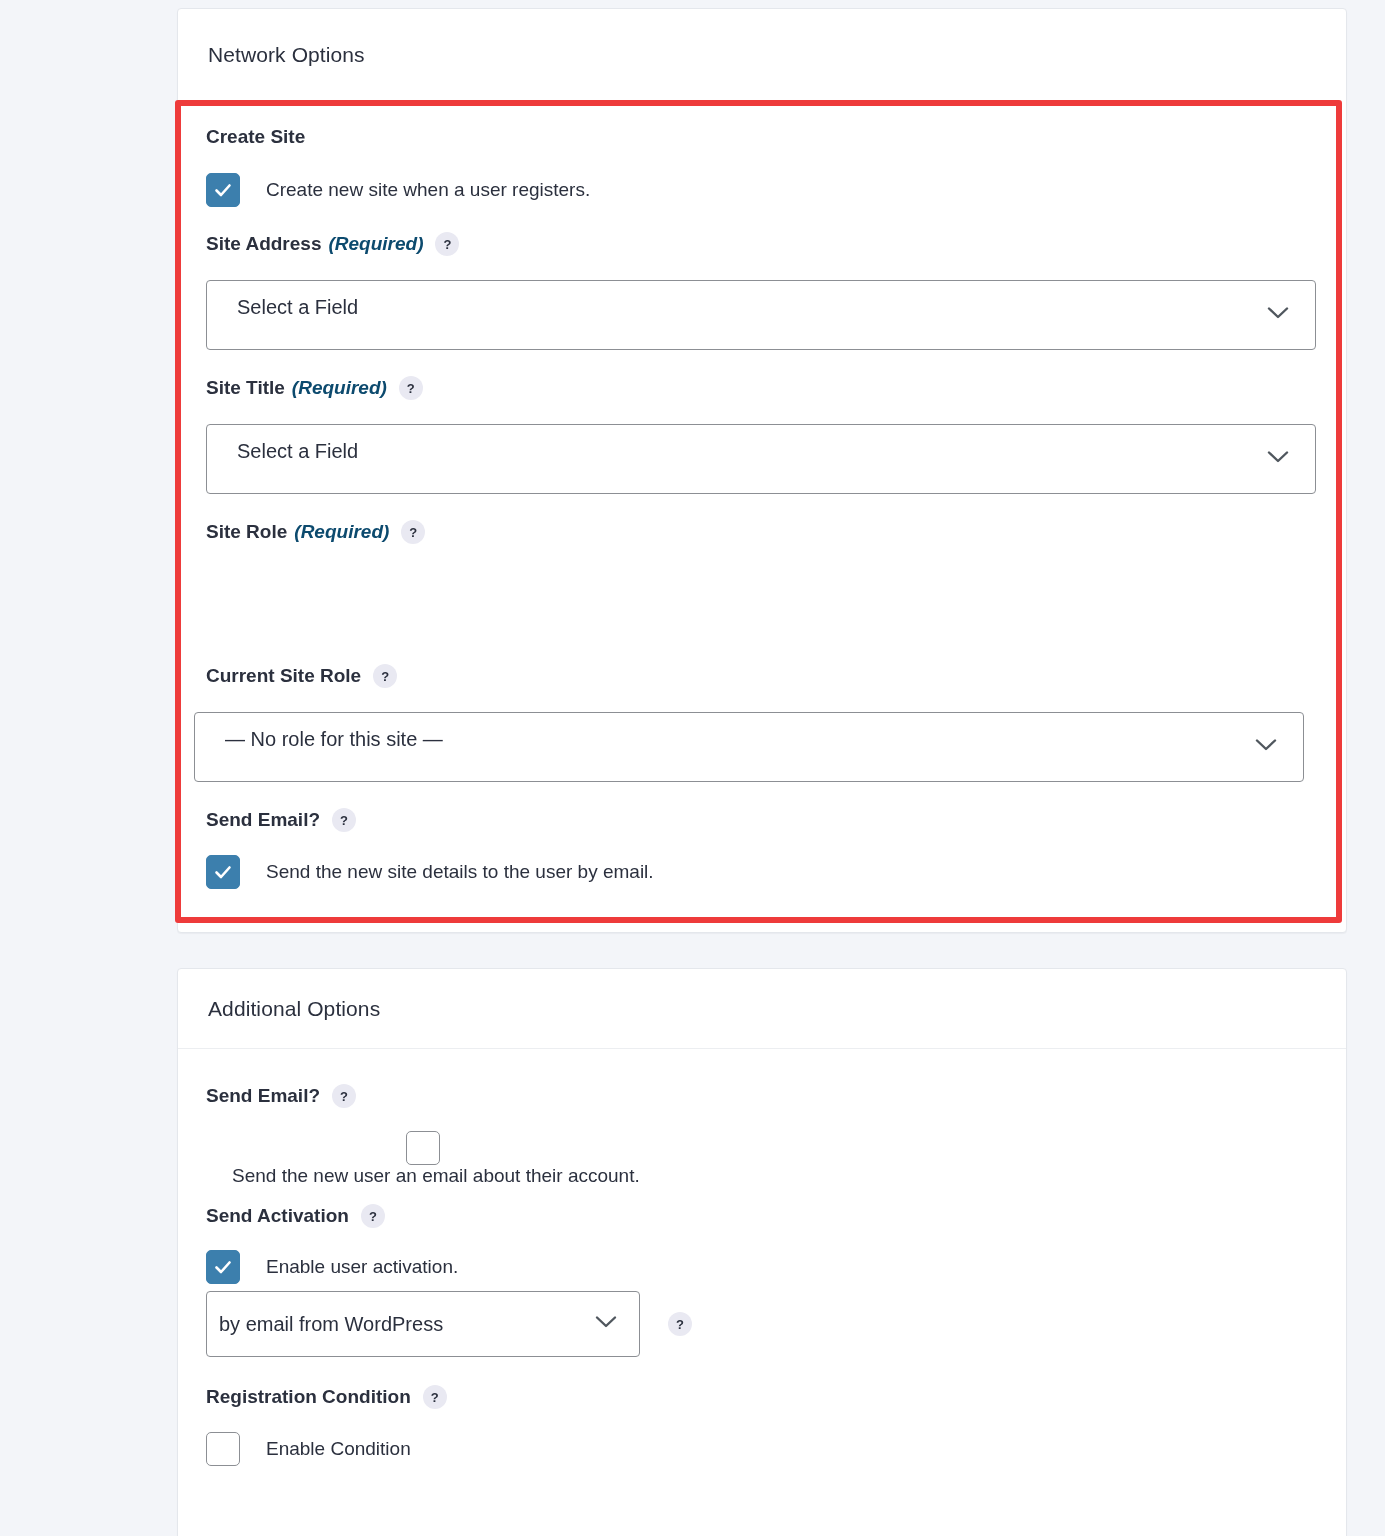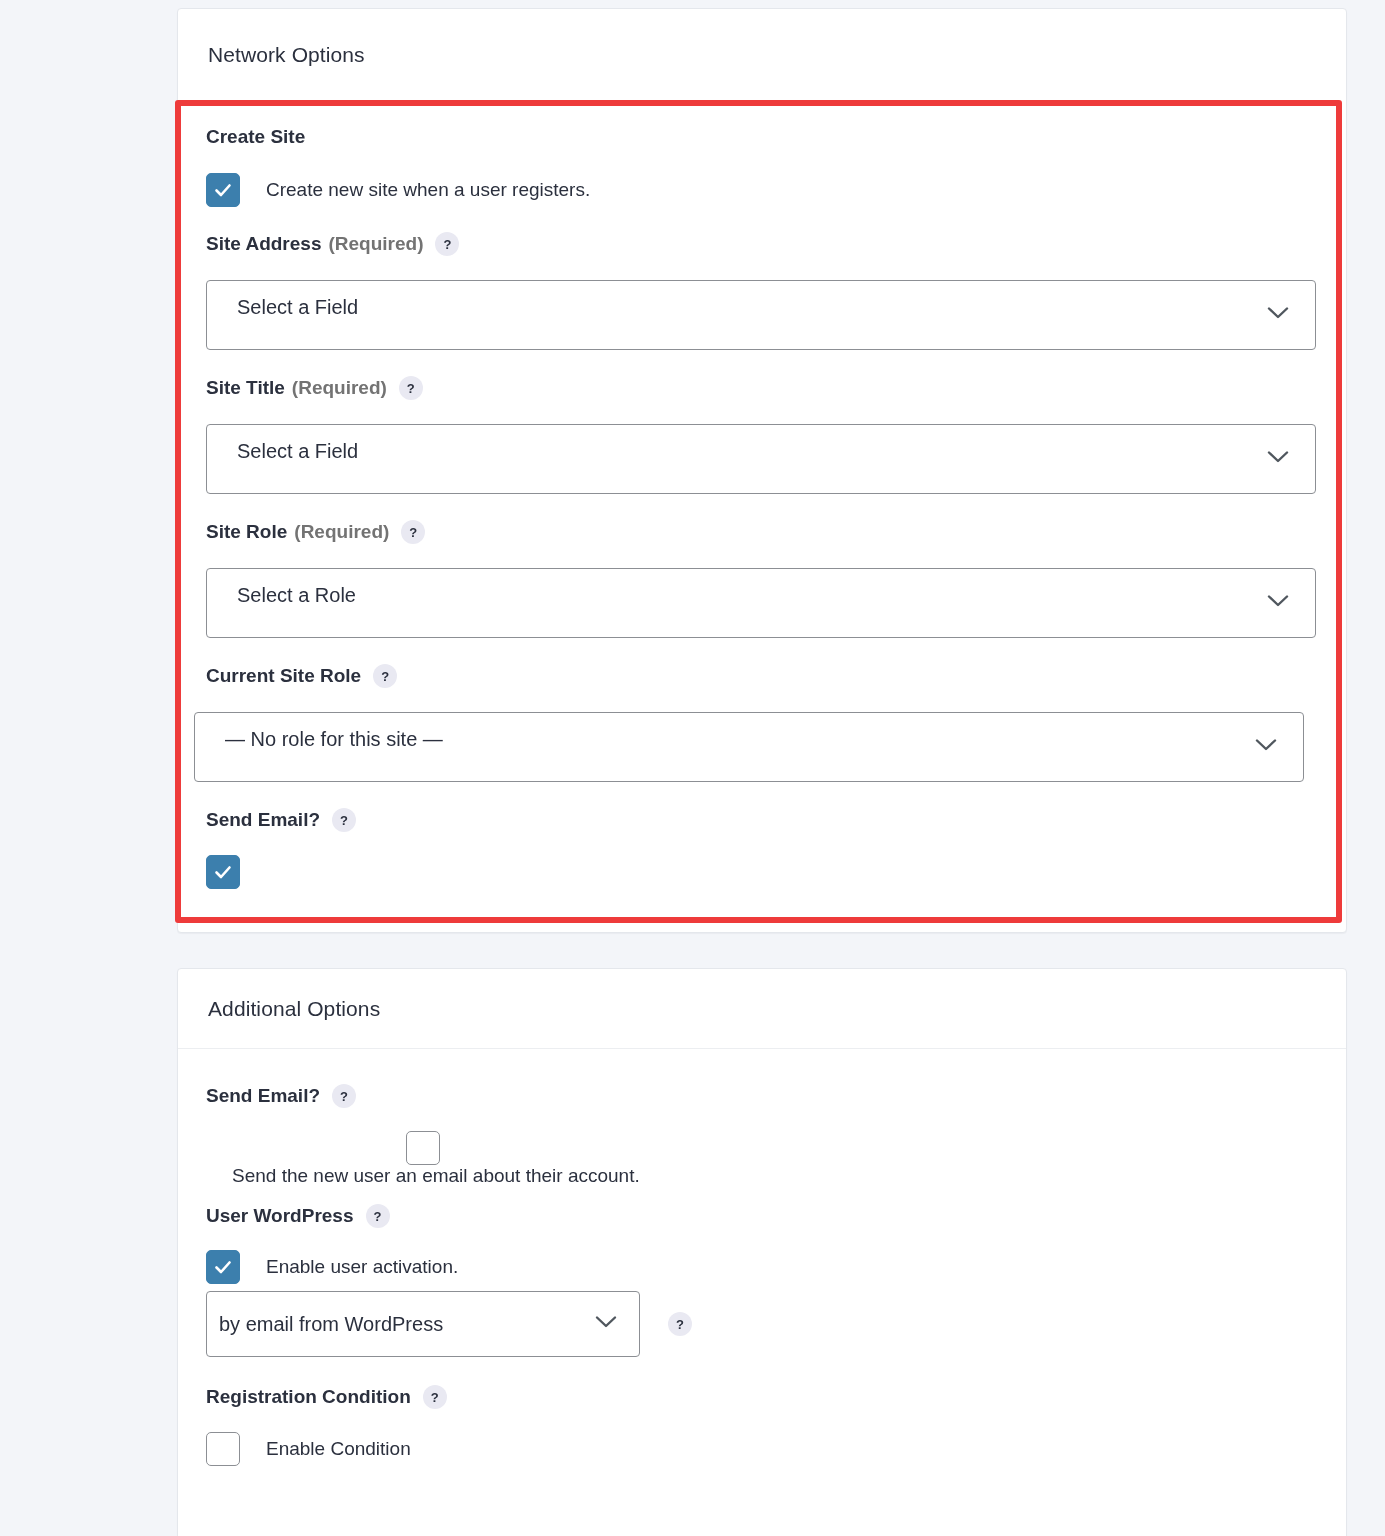--- a/index.html
+++ b/index.html
@@ -75,23 +75,24 @@
   
   .field-label {
     font-size: 19px;
     color: #2b303e;
     font-weight: 700;
     display: flex;
     align-items: center;
     white-space: nowrap;
   }
   .req {
-    color: #737373;
+    color: #0c4a6e;
     font-weight: 700;
     margin-left: 7px;
+    font-style: italic;
   }
   .help-icon {
     display: inline-flex;
     align-items: center;
     justify-content: center;
     width: 24px;
     height: 24px;
     min-width: 24px;
     border-radius: 50%;
     background: #e9e9f2;
@@ -251,28 +252,20 @@
         <path d="M2 2.5 L11 11 L20 2.5" fill="none" stroke="#50575e" stroke-width="2.4" stroke-linecap="round" stroke-linejoin="round"></path>
       </svg>
     </span>
   </div>
 
   <div class="abs field-label" id="n-site-role-label">
     <span>Site Role</span>
     <span class="req">(Required)</span>
     <span class="help-icon">?</span>
   </div>
-  <div class="abs select full" id="n-site-role-sel">
-    <span class="select-value">Select a Role</span>
-    <span class="chev">
-      <svg width="22" height="14" viewBox="0 0 22 14" aria-hidden="true">
-        <path d="M2 2.5 L11 11 L20 2.5" fill="none" stroke="#50575e" stroke-width="2.4" stroke-linecap="round" stroke-linejoin="round"></path>
-      </svg>
-    </span>
-  </div>
 
   <div class="abs field-label" id="n-cur-role-label">
     <span>Current Site Role</span>
     <span class="help-icon">?</span>
   </div>
   <div class="abs select full" id="n-cur-role-sel">
     <span class="select-value">— No role for this site —</span>
     <span class="chev">
       <svg width="22" height="14" viewBox="0 0 22 14" aria-hidden="true">
         <path d="M2 2.5 L11 11 L20 2.5" fill="none" stroke="#50575e" stroke-width="2.4" stroke-linecap="round" stroke-linejoin="round"></path>
@@ -283,41 +276,42 @@
   <div class="abs field-label" id="n-send-email-label">
     <span>Send Email?</span>
     <span class="help-icon">?</span>
   </div>
   <div class="abs cb-row" id="n-send-email-cb">
     <span class="cbox checked">
       <svg width="22" height="22" viewBox="0 0 22 22" aria-hidden="true">
         <path d="M4.5 11.5 L9 16 L17.5 6.5" fill="none" stroke="#ffffff" stroke-width="2.6" stroke-linecap="round" stroke-linejoin="round"></path>
       </svg>
     </span>
+    <span class="cb-text">Send the new site details to the user by email.</span>
   </div>
 
   <div class="highlight-box"></div>
 
   <div class="panel" id="panel-additional">
     <div class="panel-header">
       <span class="panel-title">Additional Options</span>
     </div>
   </div>
 
   <div class="abs field-label" id="a-send-email-label">
     <span>Send Email?</span>
     <span class="help-icon">?</span>
   </div>
   <div class="abs cb-row" id="a-send-email-cb">
     <span class="cbox unchecked"></span>
     <span class="cb-text">Send the new user an email about their account.</span>
   </div>
 
   <div class="abs field-label" id="a-user-act-label">
-    <span>User WordPress</span>
+    <span>Send Activation</span>
     <span class="help-icon">?</span>
   </div>
   <div class="abs cb-row" id="a-user-act-cb">
     <span class="cbox checked">
       <svg width="22" height="22" viewBox="0 0 22 22" aria-hidden="true">
         <path d="M4.5 11.5 L9 16 L17.5 6.5" fill="none" stroke="#ffffff" stroke-width="2.6" stroke-linecap="round" stroke-linejoin="round"></path>
       </svg>
     </span>
     <span class="cb-text">Enable user activation.</span>
   </div>

